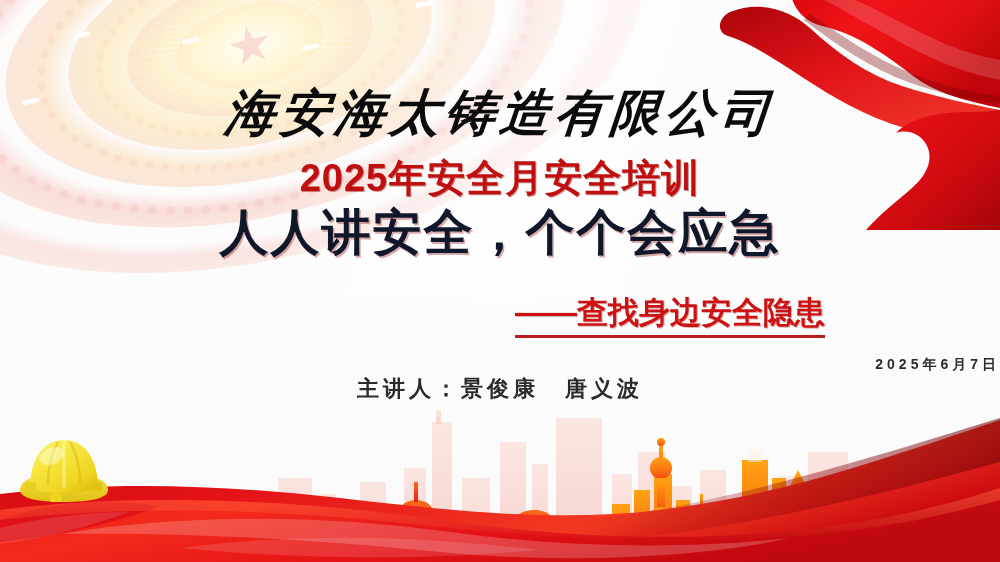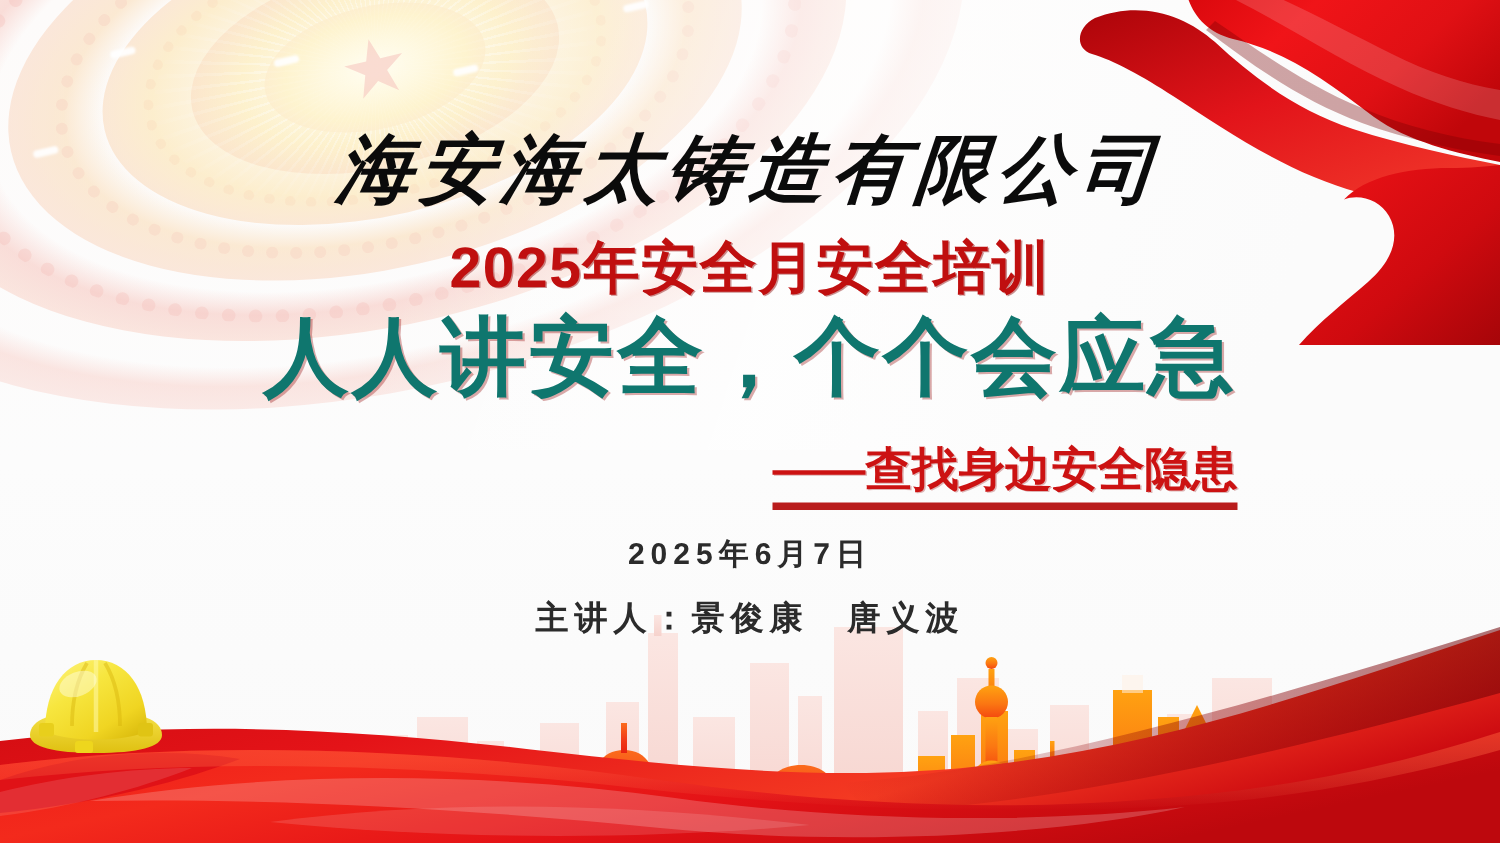--- a/index.html
+++ b/index.html
@@ -184,54 +184,55 @@
     color: #c00f0f;
     white-space: nowrap;
     text-shadow: 1px 1px 0 rgba(140,10,10,.45);
   }
 
   .slogan-main {
     position: absolute;
     left: 0; right: 0;
     top: 200px;
     text-align: center;
-    font-size: 57px;
+    font-size: 49px;
     font-weight: 700;
     letter-spacing: 2px;
-    color: #0f766e;
+    color: #0f172a;
     white-space: nowrap;
     text-shadow: 1.5px 1.5px 0 rgba(150,12,12,.35);
   }
 
   .slogan-sub {
     position: absolute;
     right: 175px;
     top: 292px;
     font-size: 31px;
     font-weight: 700;
     letter-spacing: 0px;
     color: #cc1212;
     white-space: nowrap;
-    border-bottom: 5px solid #b91c1c;
+    border-bottom: 3px solid #b91c1c;
     padding-bottom: 1px;
     text-shadow: 1px 1px 0 rgba(150,12,12,.3);
   }
 
   .meta {
     position: absolute;
     left: 0; right: 0;
     top: 356px;
     text-align: center;
     color: #2b2b2b;
   }
   .meta-date {
-    font-size: 20px;
+    font-size: 14px;
     font-weight: 700;
     letter-spacing: 4px;
-    margin-bottom: 14px;
+    margin-bottom: 0;
+    text-align: right;
   }
   .meta-speaker {
     font-size: 22px;
     font-weight: 700;
     letter-spacing: 4px;
   }
 </style>
 </head>
 <body>
 

